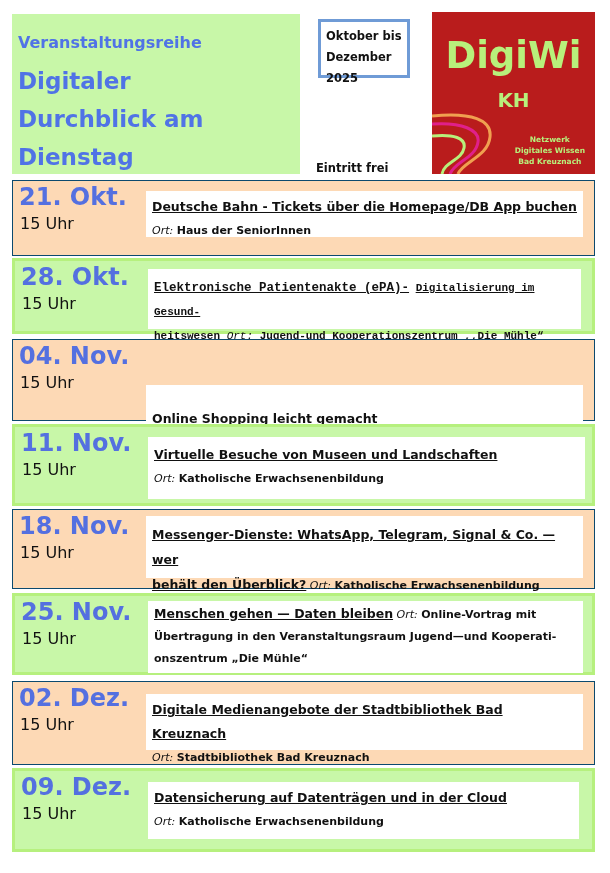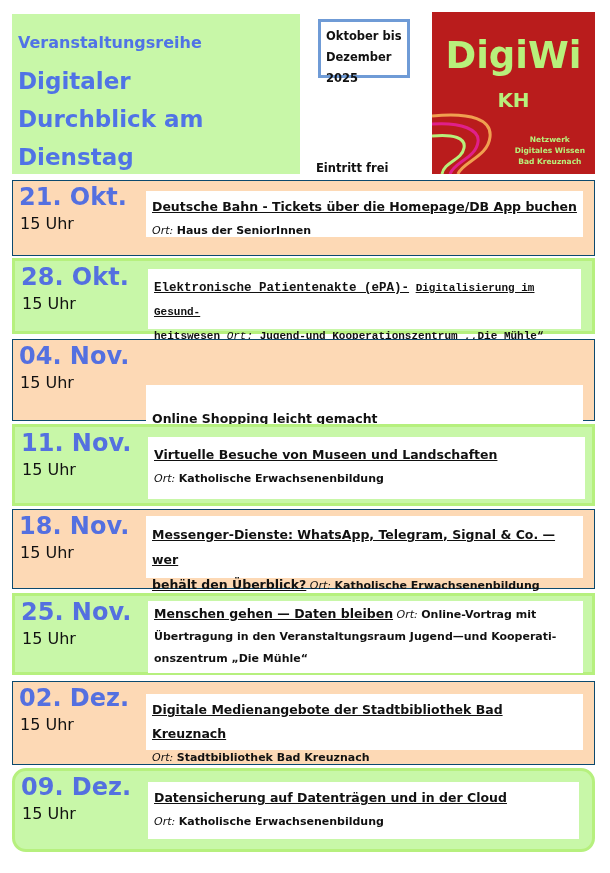--- a/index.html
+++ b/index.html
@@ -123,20 +123,20 @@
 
 <div class="event orange" style="top:681px;height:84px;">
   <div class="date">02. Dez.</div>
   <div class="time">15 Uhr</div>
   <div class="card" style="top:12px;width:437px;height:56px;">
     <div class="topic">Digitale Medienangebote der Stadtbibliothek Bad Kreuznach</div>
     <div><span class="ort-label">Ort:</span> <span class="ort">Stadtbibliothek Bad Kreuznach</span></div>
   </div>
 </div>
 
-<div class="event green" style="top:768px;height:84px;border-radius:14px;">
+<div class="event green" style="top:768px;height:84px;">
   <div class="date">09. Dez.</div>
   <div class="time">15 Uhr</div>
   <div class="card" style="top:11px;width:431px;height:57px;">
     <div class="topic">Datensicherung auf Datenträgen und in der Cloud</div>
     <div><span class="ort-label">Ort:</span> <span class="ort">Katholische Erwachsenenbildung</span></div>
   </div>
 </div>
 
 </body></html>

